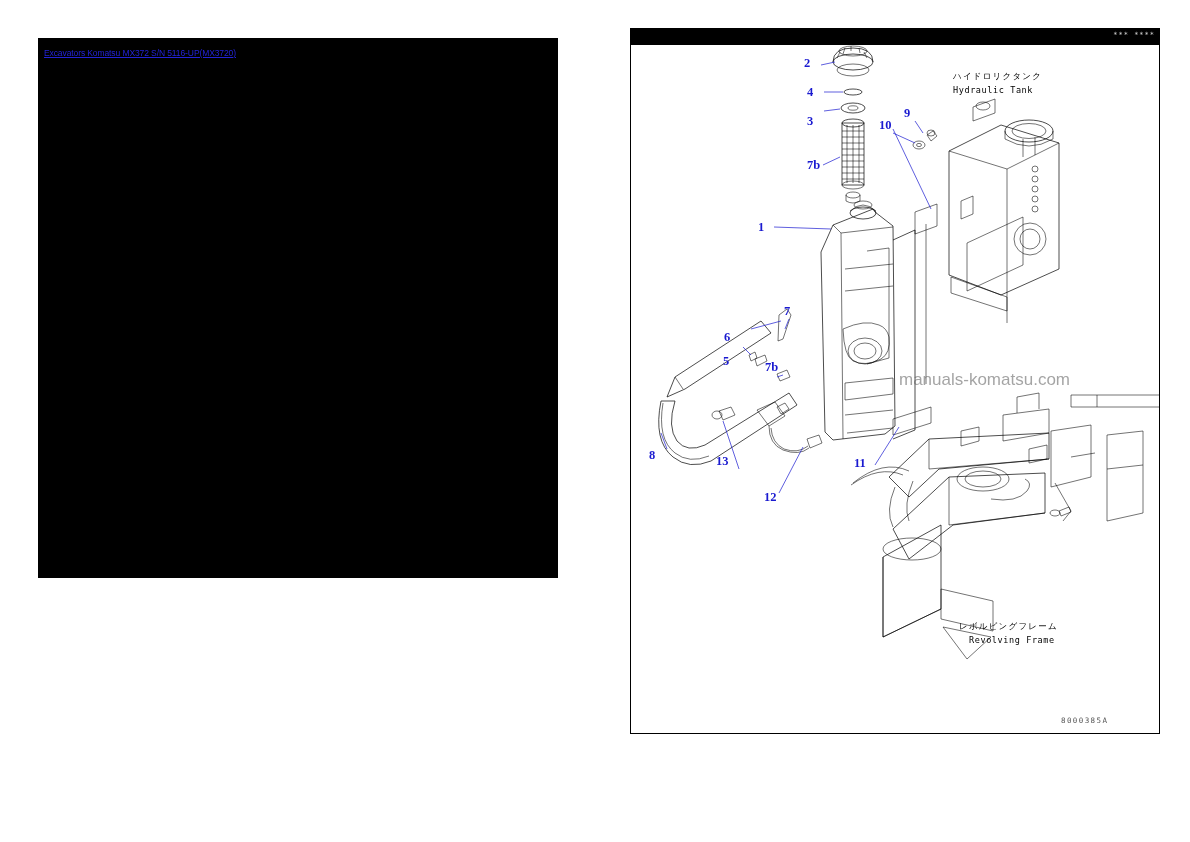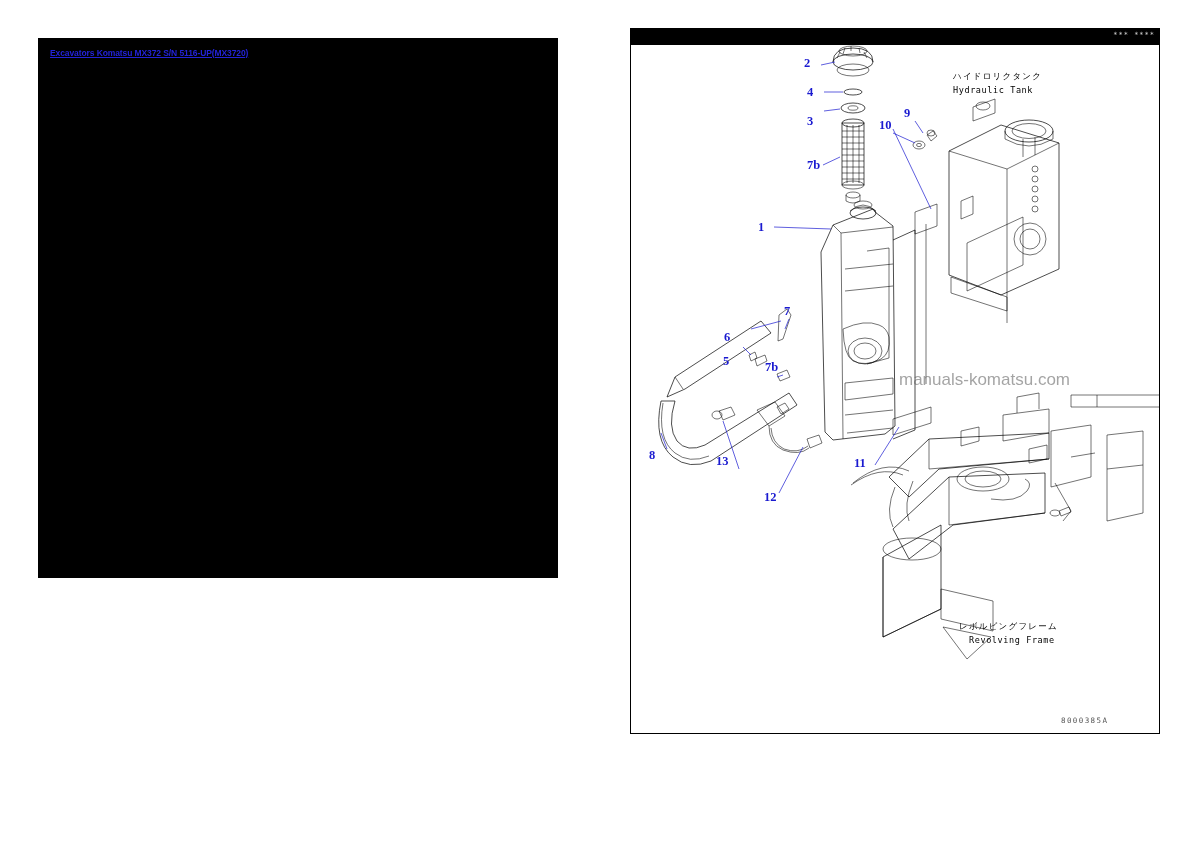--- a/index.html
+++ b/index.html
@@ -19,28 +19,27 @@
   #left-panel {
     position: absolute;
     left: 38px;
     top: 38px;
     width: 520px;
     height: 540px;
     background: #000000;
   }
   #left-title {
     position: absolute;
-    left: 50px;
+    left: 44px;
     top: 48px;
     font-size: 8.5px;
     color: #2323d8;
     text-decoration: underline;
     white-space: nowrap;
     letter-spacing: -0.1px;
-    font-weight: bold;
   }
 
   
   #right-panel {
     position: absolute;
     left: 630px;
     top: 28px;
     width: 530px;
     height: 706px;
     border: 1px solid #000;

